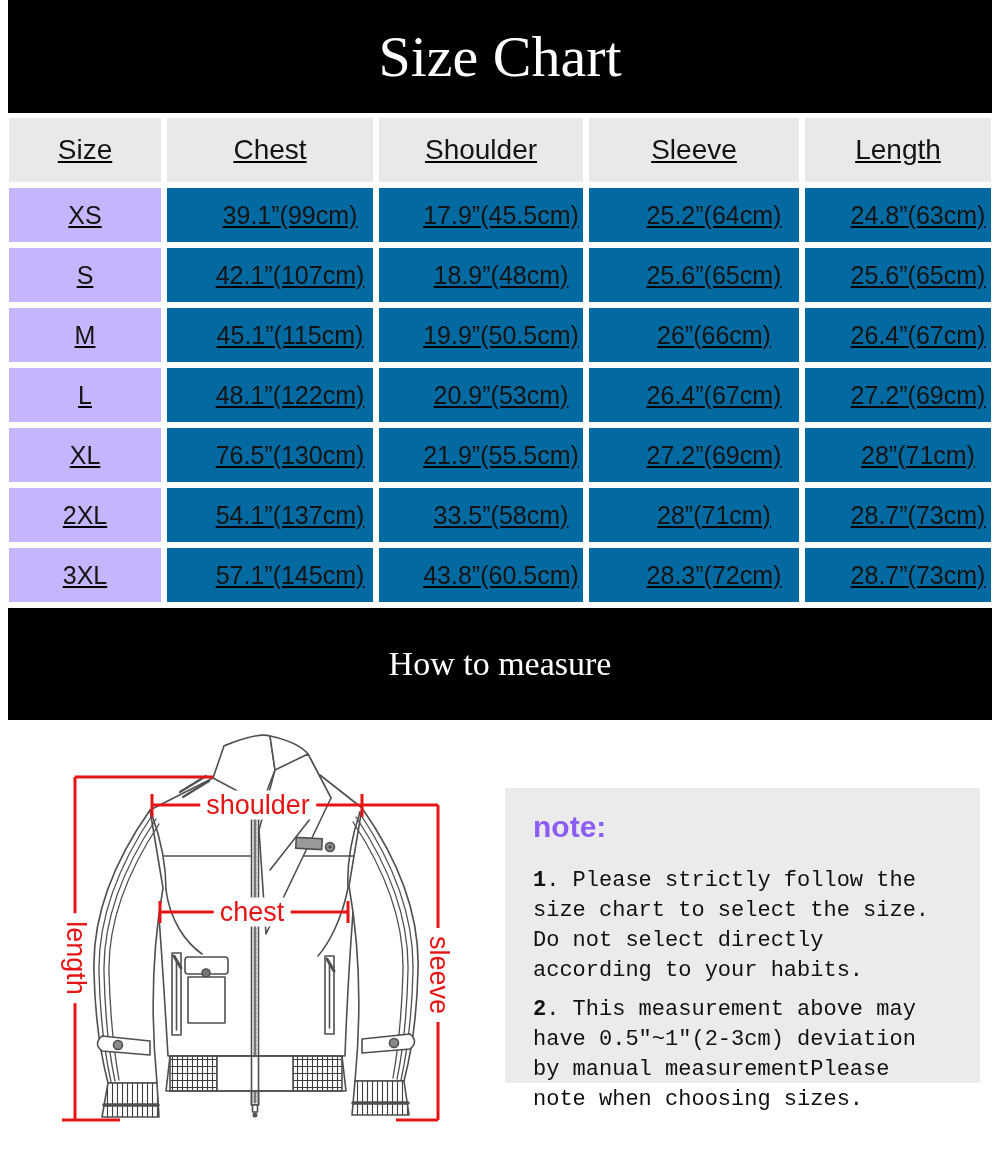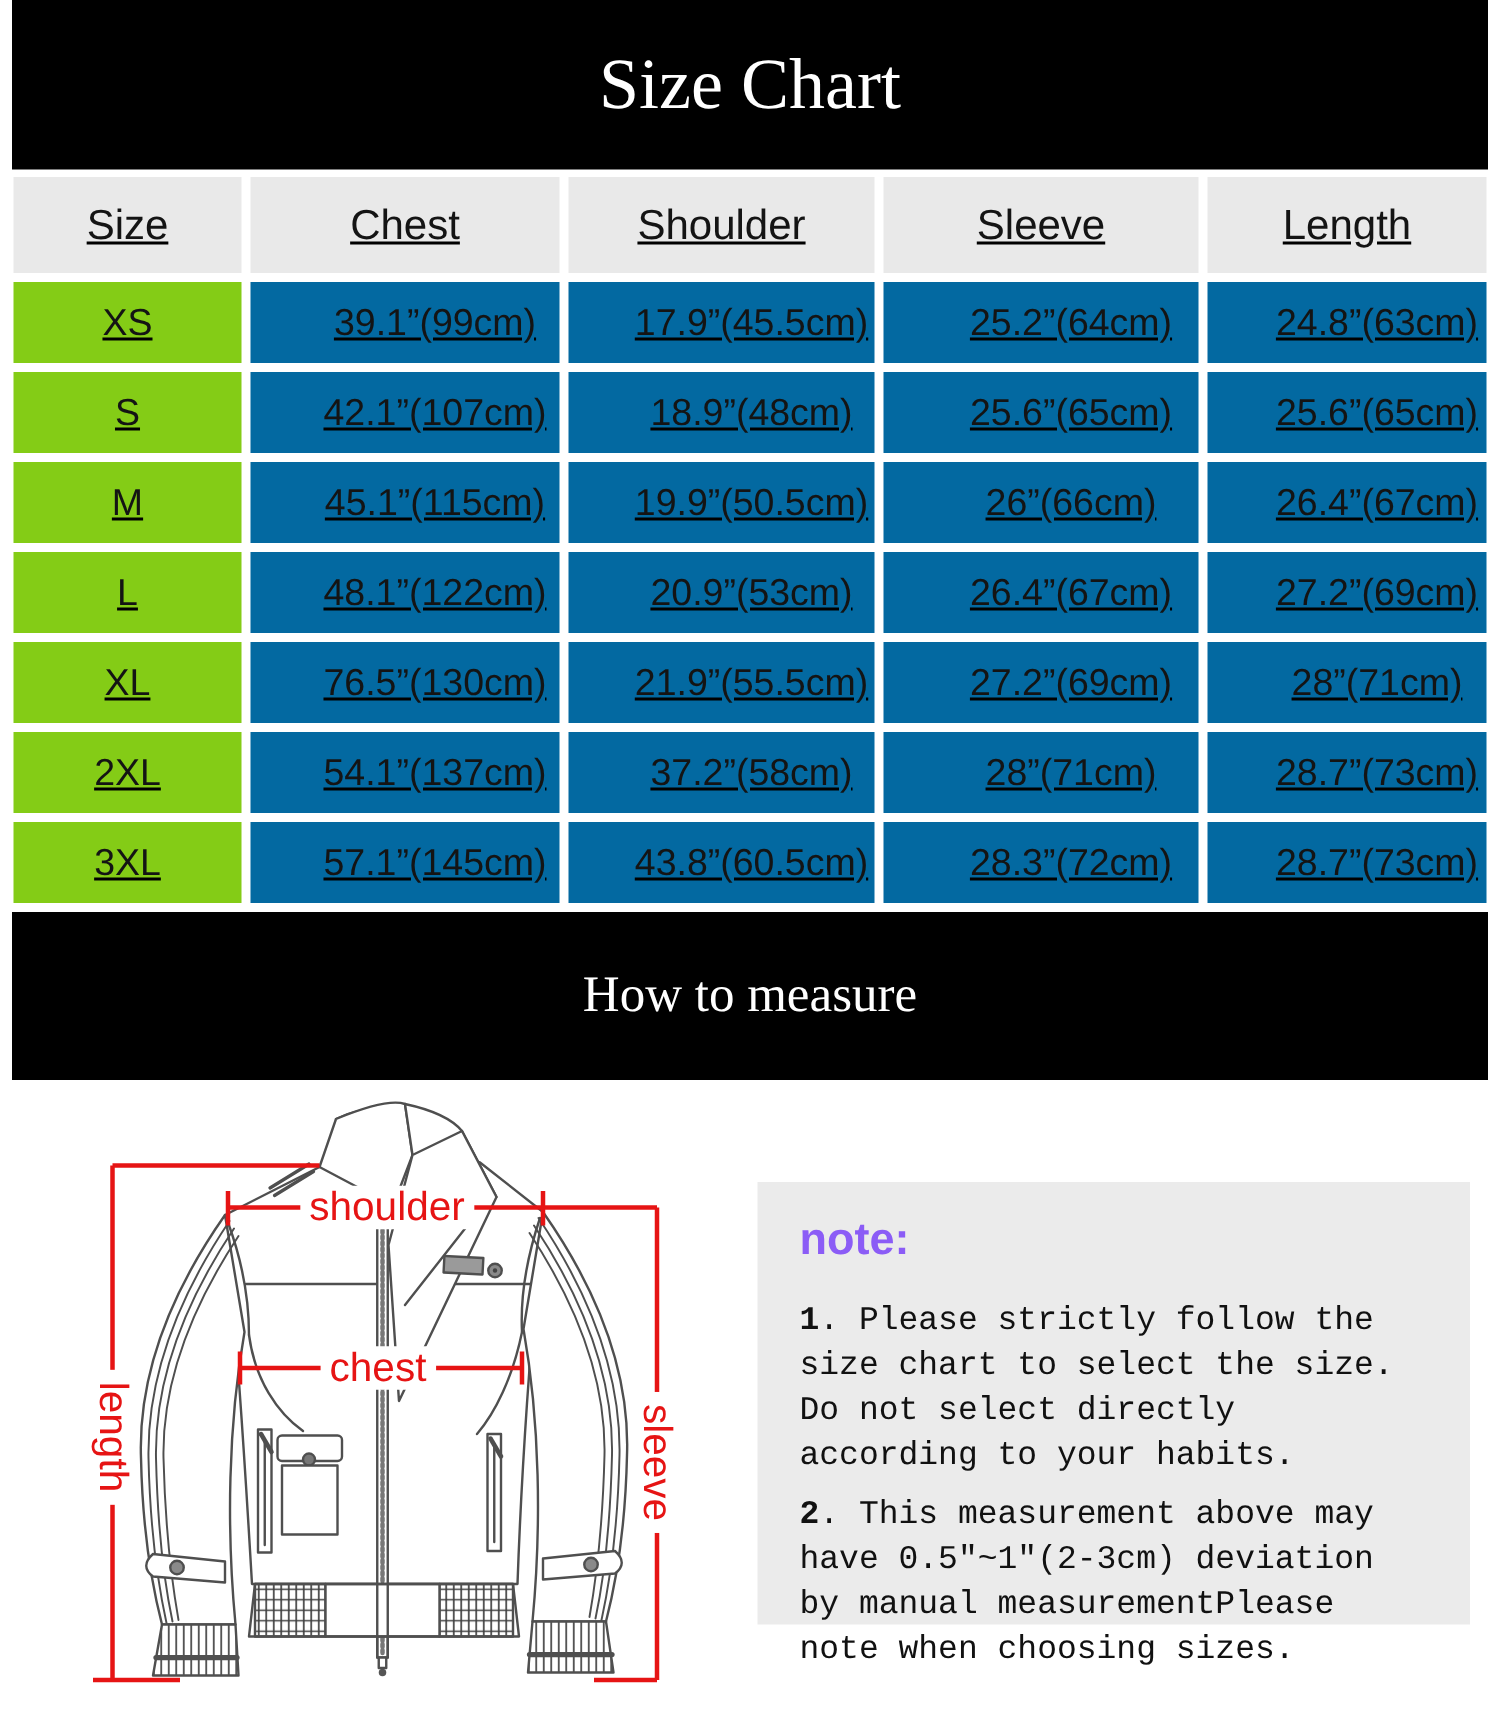--- a/index.html
+++ b/index.html
@@ -3,31 +3,31 @@
 <meta charset="utf-8">
 <style>
   html,body{margin:0;padding:0;background:#ffffff;}
   #stage{position:relative;width:1000px;height:1150px;background:#ffffff;overflow:hidden;
          font-family:"Liberation Sans",sans-serif;}
 
   
   .banner{position:absolute;left:8px;width:984px;background:#000000;color:#ffffff;
           display:flex;align-items:center;justify-content:center;
           font-family:"Liberation Serif",serif;}
-  #banner-top{top:0;height:113px;font-size:48px;}
+  #banner-top{top:0;height:113px;font-size:58px;}
   #banner-measure{top:608px;height:112px;font-size:34px;}
 
   
   #size-table{position:absolute;top:112px;left:0;width:1000px;}
   table{border-collapse:separate;border-spacing:6px;margin:0 auto;table-layout:fixed;text-decoration:underline;}
   col.c0{width:152px;} col.c1{width:206px;} col.c2{width:204px;} col.c3{width:210px;} col.c4{width:186px;}
   th,td{text-align:center;vertical-align:middle;font-weight:normal;color:#141414;padding:0;}
   th{height:64px;background:#e9e9e9;font-size:28px;}
   td{height:54px;font-size:25px;}
-  td.size-cell{background:#84cc16;}
+  td.size-cell{background:#c4b5fd;}
   td.val-cell{background:#0369a1;padding-left:40px;}
 
   
   #diagram{position:absolute;left:30px;top:720px;width:480px;height:430px;}
   #diagram svg{position:absolute;left:0;top:0;}
   .meas-label{position:absolute;color:#e61414;background:#ffffff;font-size:27px;line-height:27px;
               white-space:nowrap;padding:1px 6px;transform:translate(-50%,-50%);}
   .meas-label.vert{transform:translate(-50%,-50%) rotate(90deg);padding:1px 8px;}
 
   
@@ -94,21 +94,21 @@
       <tr>
         <td class="size-cell">XL</td>
         <td class="val-cell">76.5”(130cm)</td>
         <td class="val-cell">21.9”(55.5cm)</td>
         <td class="val-cell">27.2”(69cm)</td>
         <td class="val-cell">28”(71cm)</td>
       </tr>
       <tr>
         <td class="size-cell">2XL</td>
         <td class="val-cell">54.1”(137cm)</td>
-        <td class="val-cell">37.2”(58cm)</td>
+        <td class="val-cell">33.5”(58cm)</td>
         <td class="val-cell">28”(71cm)</td>
         <td class="val-cell">28.7”(73cm)</td>
       </tr>
       <tr>
         <td class="size-cell">3XL</td>
         <td class="val-cell">57.1”(145cm)</td>
         <td class="val-cell">43.8”(60.5cm)</td>
         <td class="val-cell">28.3”(72cm)</td>
         <td class="val-cell">28.7”(73cm)</td>
       </tr>

